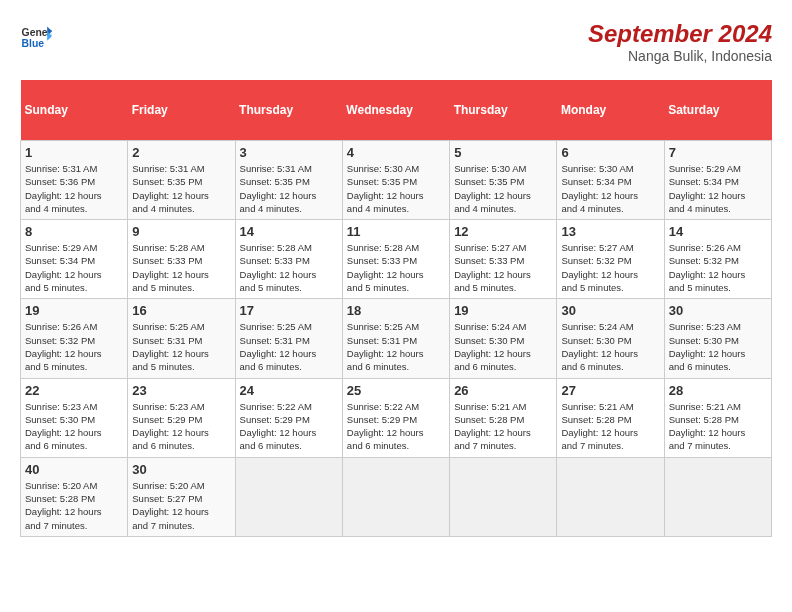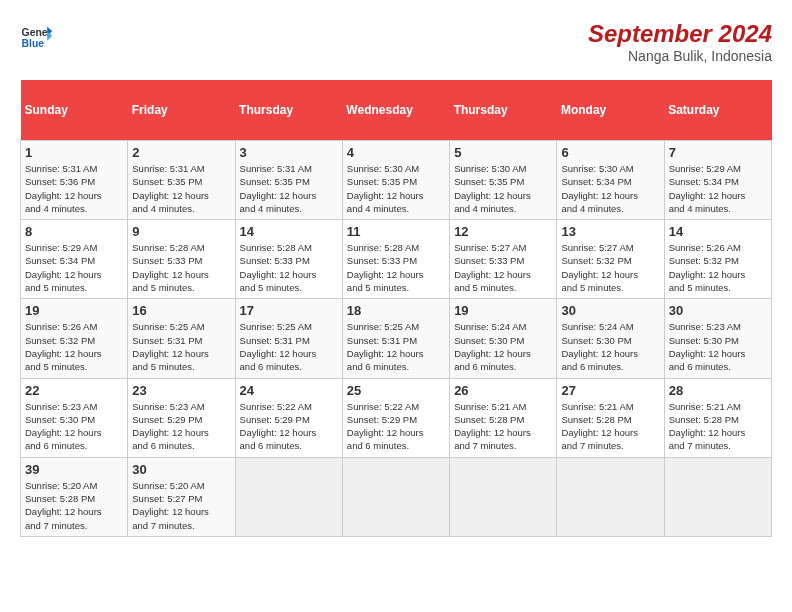--- a/index.html
+++ b/index.html
@@ -310,21 +310,21 @@
         <td>
           <span class="day-num">28</span>
           <div class="day-info" style="white-space: pre-line;">Sunrise: 5:21 AM
 Sunset: 5:28 PM
 Daylight: 12 hours
 and 7 minutes.</div>
         </td>
       </tr>
       <tr>
         <td>
-          <span class="day-num">39</span>
+          <span class="day-num">40</span>
           <div class="day-info" style="white-space: pre-line;">Sunrise: 5:20 AM
 Sunset: 5:28 PM
 Daylight: 12 hours
 and 7 minutes.</div>
         </td>
         <td>
           <span class="day-num">30</span>
           <div class="day-info" style="white-space: pre-line;">Sunrise: 5:20 AM
 Sunset: 5:27 PM
 Daylight: 12 hours

